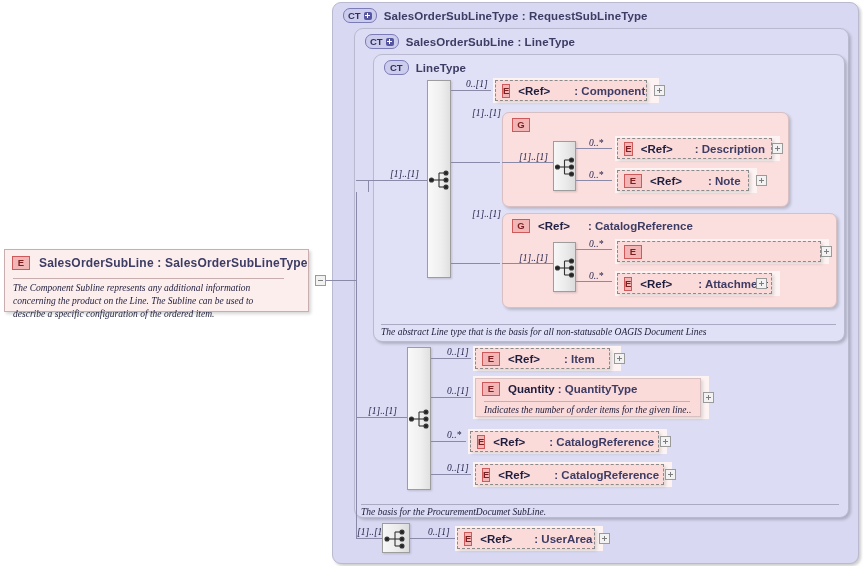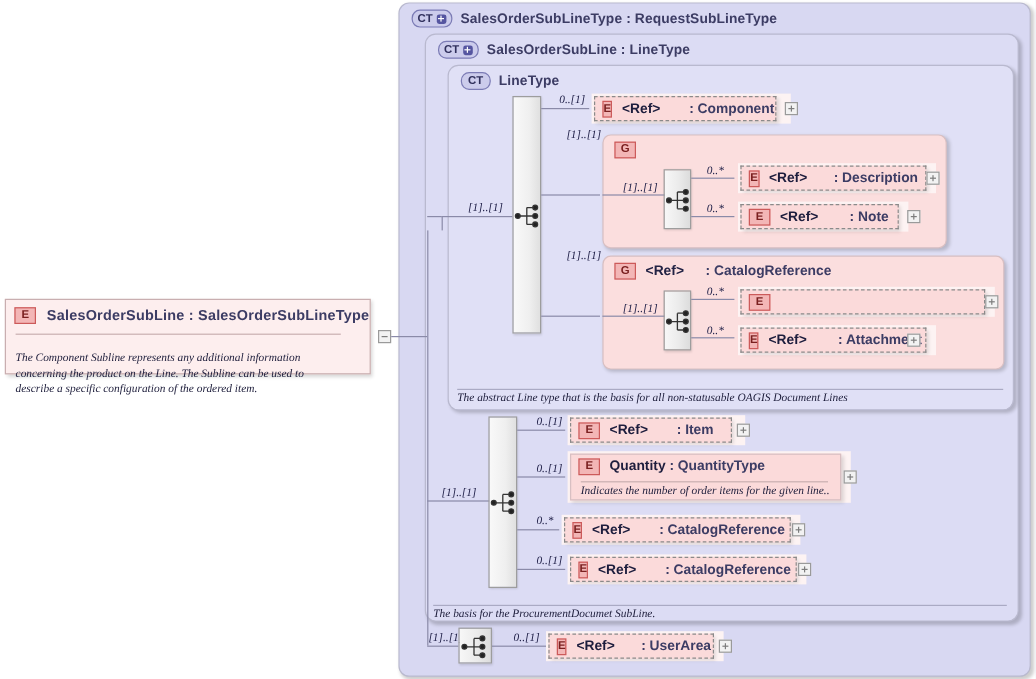--- a/index.html
+++ b/index.html
@@ -228,21 +228,21 @@
     margin-left: 9px;
     white-space: nowrap;
     letter-spacing: 0.2px;
   }
   .root-doc {
     position: absolute;
     left: 8px;
     right: 24px;
     top: 28px;
     border-top: 1px solid #c9aeb0;
-    padding-top: 14px;
+    padding-top: 3px;
     font-size: 9.5px;
     font-style: italic;
     color: #1c1c3a;
     font-family: "Liberation Serif", serif;
     line-height: 13px;
   }
 
   
   .elem-doc {
     position: absolute;

